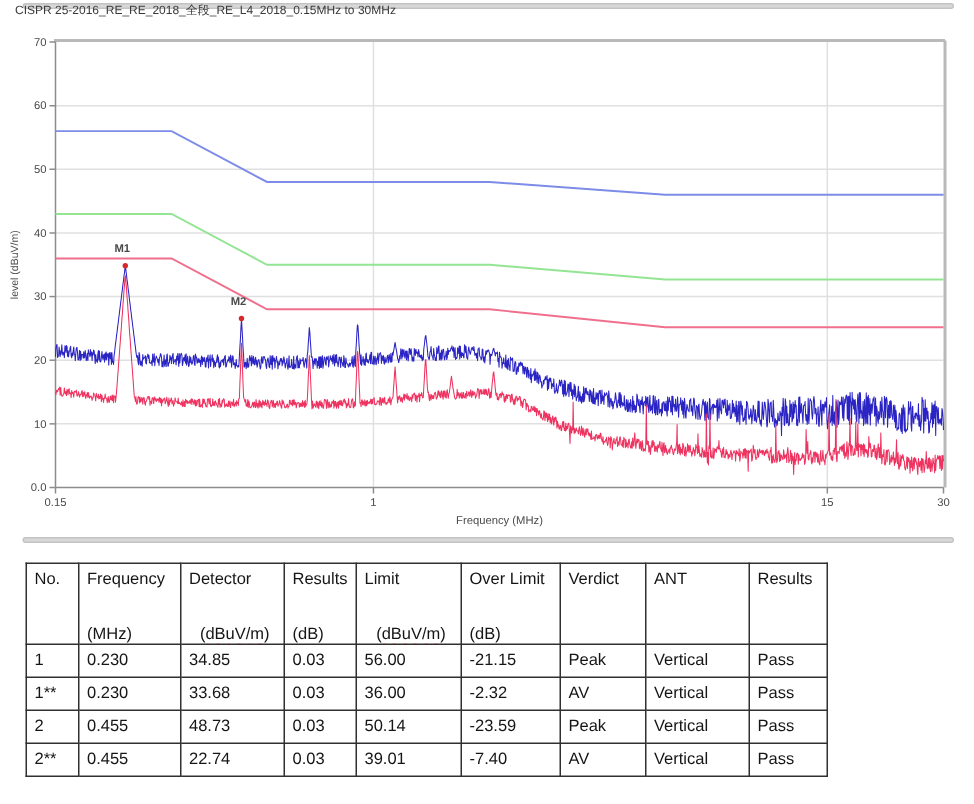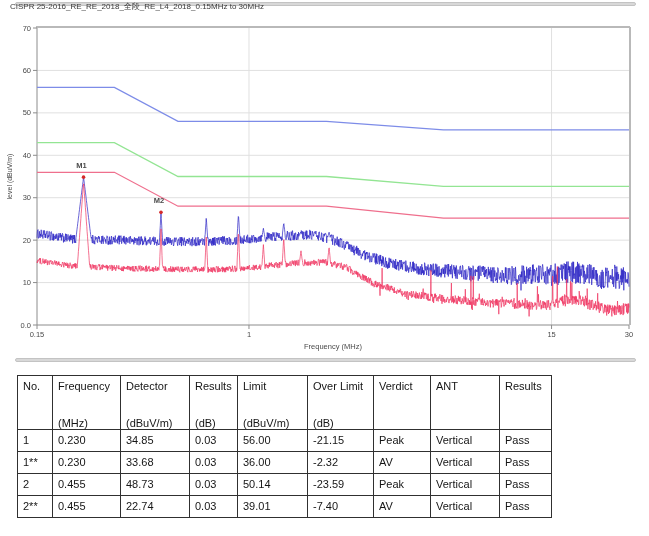--- a/index.html
+++ b/index.html
@@ -25,21 +25,21 @@
   #results-table th,#results-table td{
     border:1px solid #303030;padding:0 2px 0 5px;text-align:left;
     font-weight:normal;vertical-align:top;overflow:hidden;white-space:nowrap;
   }
   #results-table th{height:41px;}
   #results-table td{height:21px;line-height:21px;}
   .h1{margin-top:4px;line-height:12px;}
   .h2{margin-top:25px;line-height:12px;}
   .wavy{
     text-decoration-line:underline;text-decoration-style:wavy;
-    text-decoration-color:#e03030;text-decoration-thickness:1px;text-underline-offset:2px;
+    text-decoration-color:#e03030;text-decoration-thickness:1px;text-underline-offset:2px;text-align:center;
   }
 </style>
 </head>
 <body>
 
 <div class="hbar" id="bar-top"></div>
 
 <div id="chart-title">CISPR 25-2016_RE_RE_2018_全段_RE_L4_2018_0.15MHz to 30MHz</div>
 
 <svg id="chart-svg" width="649" height="336" viewBox="0 0 649 336">

